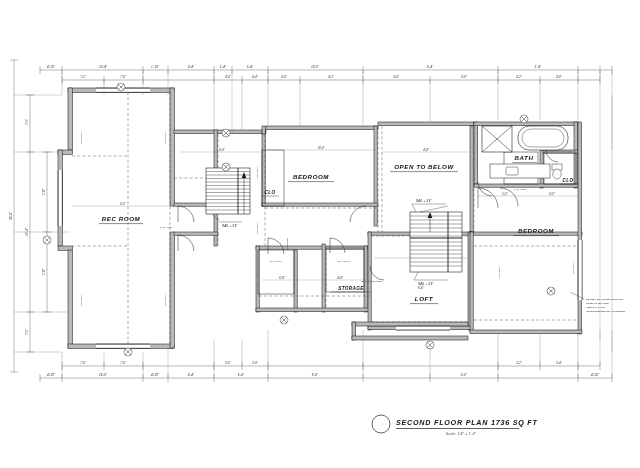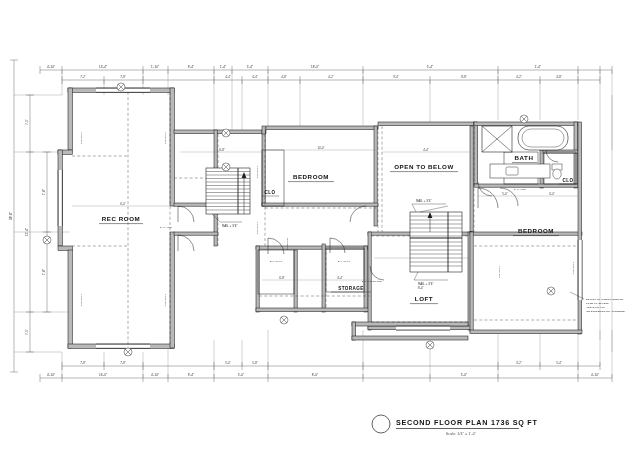--- a/index.html
+++ b/index.html
@@ -3,21 +3,21 @@
 <meta charset="utf-8">
 <title>Second Floor Plan</title>
 <style>
   html,body{margin:0;padding:0;background:#ffffff;}
   body{
     width:640px;height:468px;overflow:hidden;
     font-family:"Liberation Sans",sans-serif;
     color:#1a1a1a;
     -webkit-font-smoothing:none;
   }
-  #sheet{position:relative;width:640px;height:375px;background:#fff;}
+  #sheet{position:relative;width:640px;height:375px;background:#fff;font-style:italic;}
   svg{display:block;}
   .lbl{font-family:"Liberation Sans",sans-serif;fill:#111;}
   .roomname{font-size:6.2px;letter-spacing:.55px;font-weight:600;}
   .roomsmall{font-size:4.6px;letter-spacing:.4px;font-weight:600;}
   .dimtxt{font-size:3.05px;letter-spacing:.05px;fill:#2b2b2b;}
   .dimtxt2{font-size:2.7px;letter-spacing:.05px;fill:#2b2b2b;}
   .walltxt{font-size:2.5px;letter-spacing:.1px;fill:#3a3a3a;}
   .notetxt{font-size:2.35px;letter-spacing:.05px;fill:#2b2b2b;}
   .railtxt{font-size:2.9px;letter-spacing:.1px;fill:#222;}
   .titletxt{font-size:7.2px;letter-spacing:.75px;font-weight:600;fill:#111;}

